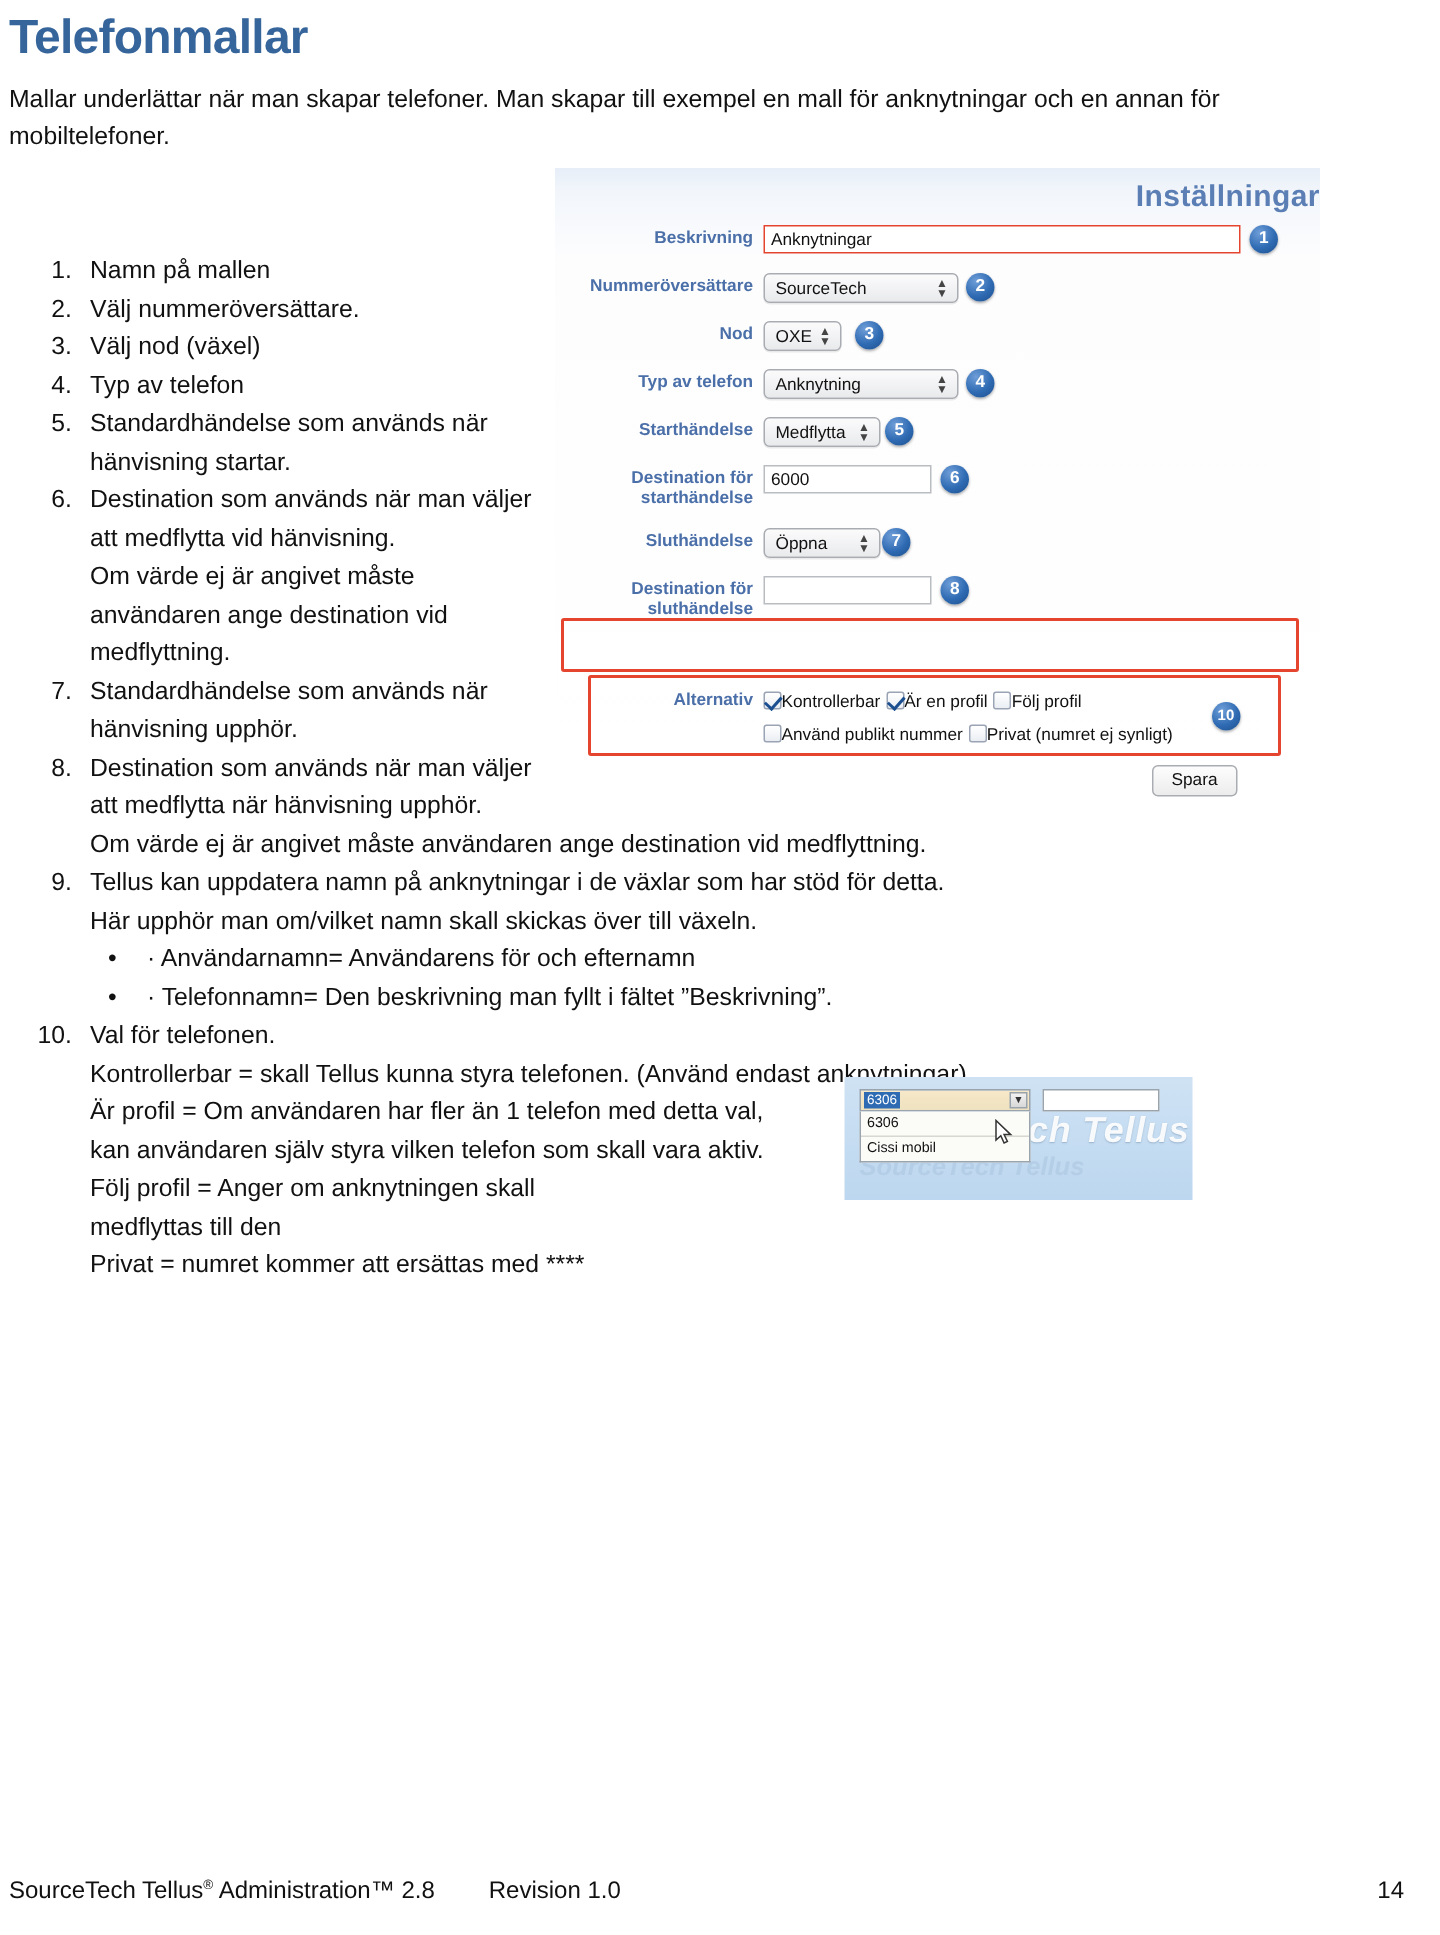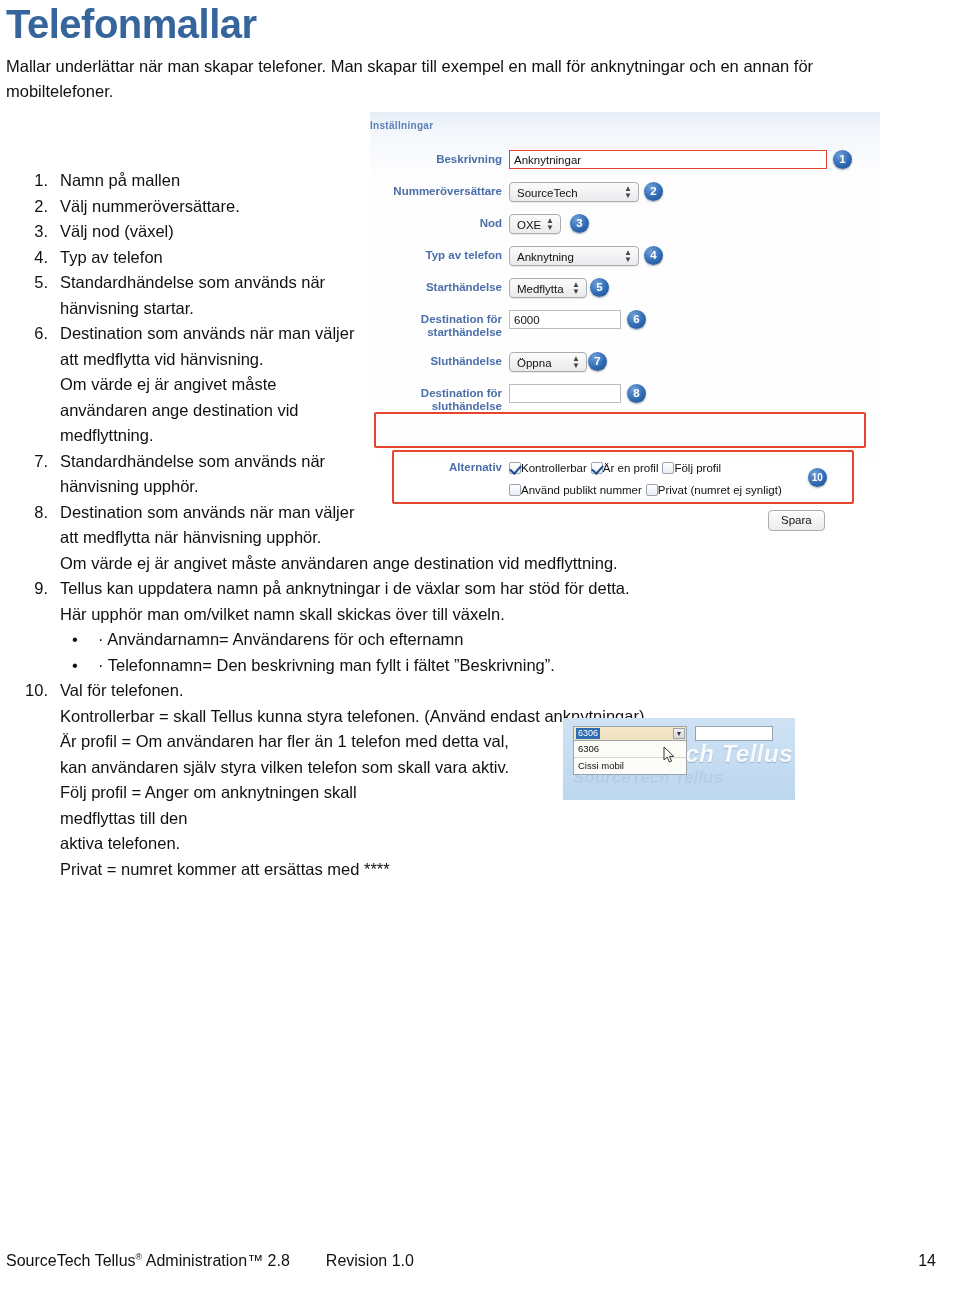--- a/index.html
+++ b/index.html
@@ -14,21 +14,21 @@
     overflow: hidden;
   }
 
   .page { position: relative; width: 960px; height: 1290px; }
 
   
   .doc-title {
     position: absolute;
     left: 6px;
     top: 2px;
-    font-size: 40px;
+    font-size: 32px;
     font-weight: bold;
     color: #36659b;
     letter-spacing: -0.5px;
     line-height: 44px;
   }
 
   .intro {
     position: absolute;
     left: 6px;
     top: 54px;
@@ -88,22 +88,22 @@
     width: 510px;
     height: 430px;
     background: linear-gradient(to bottom, #e7eef8 0px, #f2f6fb 16px, #fdfdfe 60px, #ffffff 100%);
     overflow: hidden;
   }
   .shot-title {
     position: absolute;
     top: 8px;
     left: 0;
     width: 100%;
-    text-align: left;
-    font-size: 10px;
+    text-align: right;
+    font-size: 20px;
     font-weight: bold;
     color: #5b7fb5;
     letter-spacing: 0.3px;
   }
   .frow {
     position: absolute;
     display: flex;
     align-items: flex-start;
   }
   .flabel {
@@ -414,21 +414,20 @@
         <div class="cont wide">
           <div class="num"></div>
           <div class="body">kan användaren själv styra vilken telefon som skall vara aktiv.</div>
         </div>
         <div class="cont narrow">
           <div class="num"></div>
           <div class="body">Följ profil = Anger om anknytningen skall medflyttas till den</div>
         </div>
         <div class="cont narrow">
           <div class="num"></div>
-          <div class="body">aktiva telefonen.</div>
         </div>
         <div class="cont wide">
           <div class="num"></div>
           <div class="body">Privat = numret kommer att ersättas med ****</div>
         </div>
       </div>
   </div>
 
   <div class="shot">
     <div class="shot-title">Inställningar</div>

